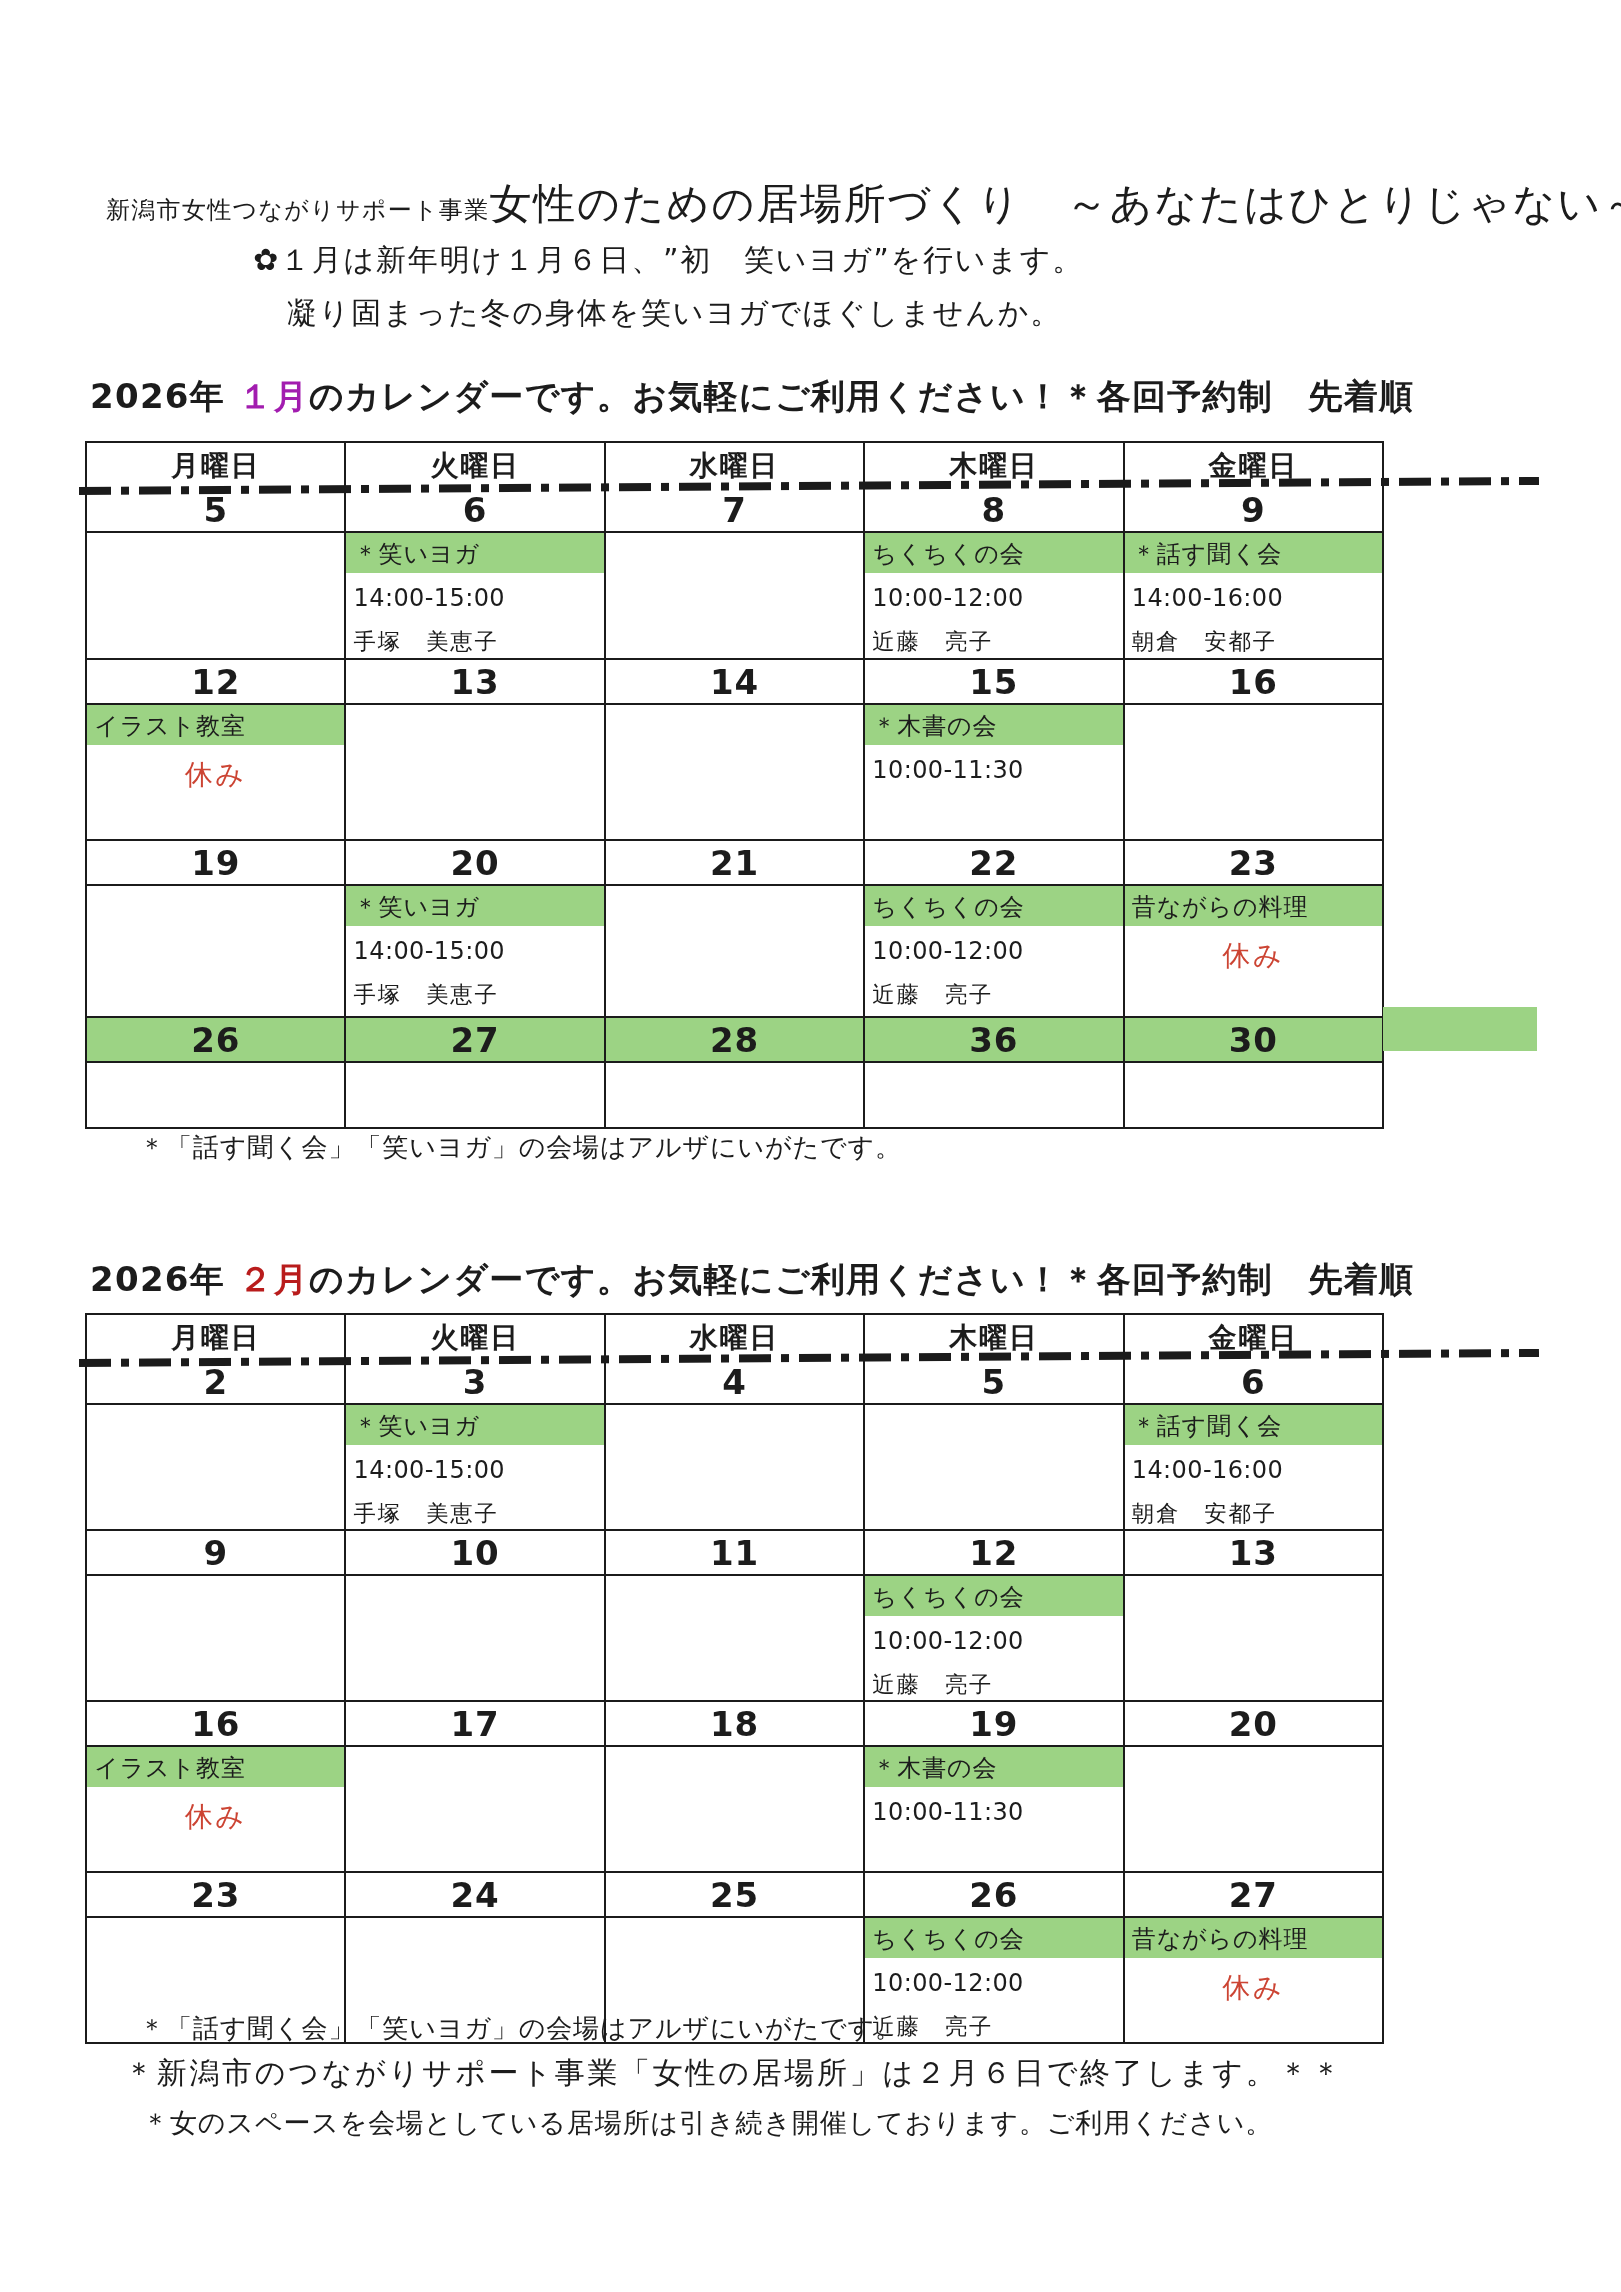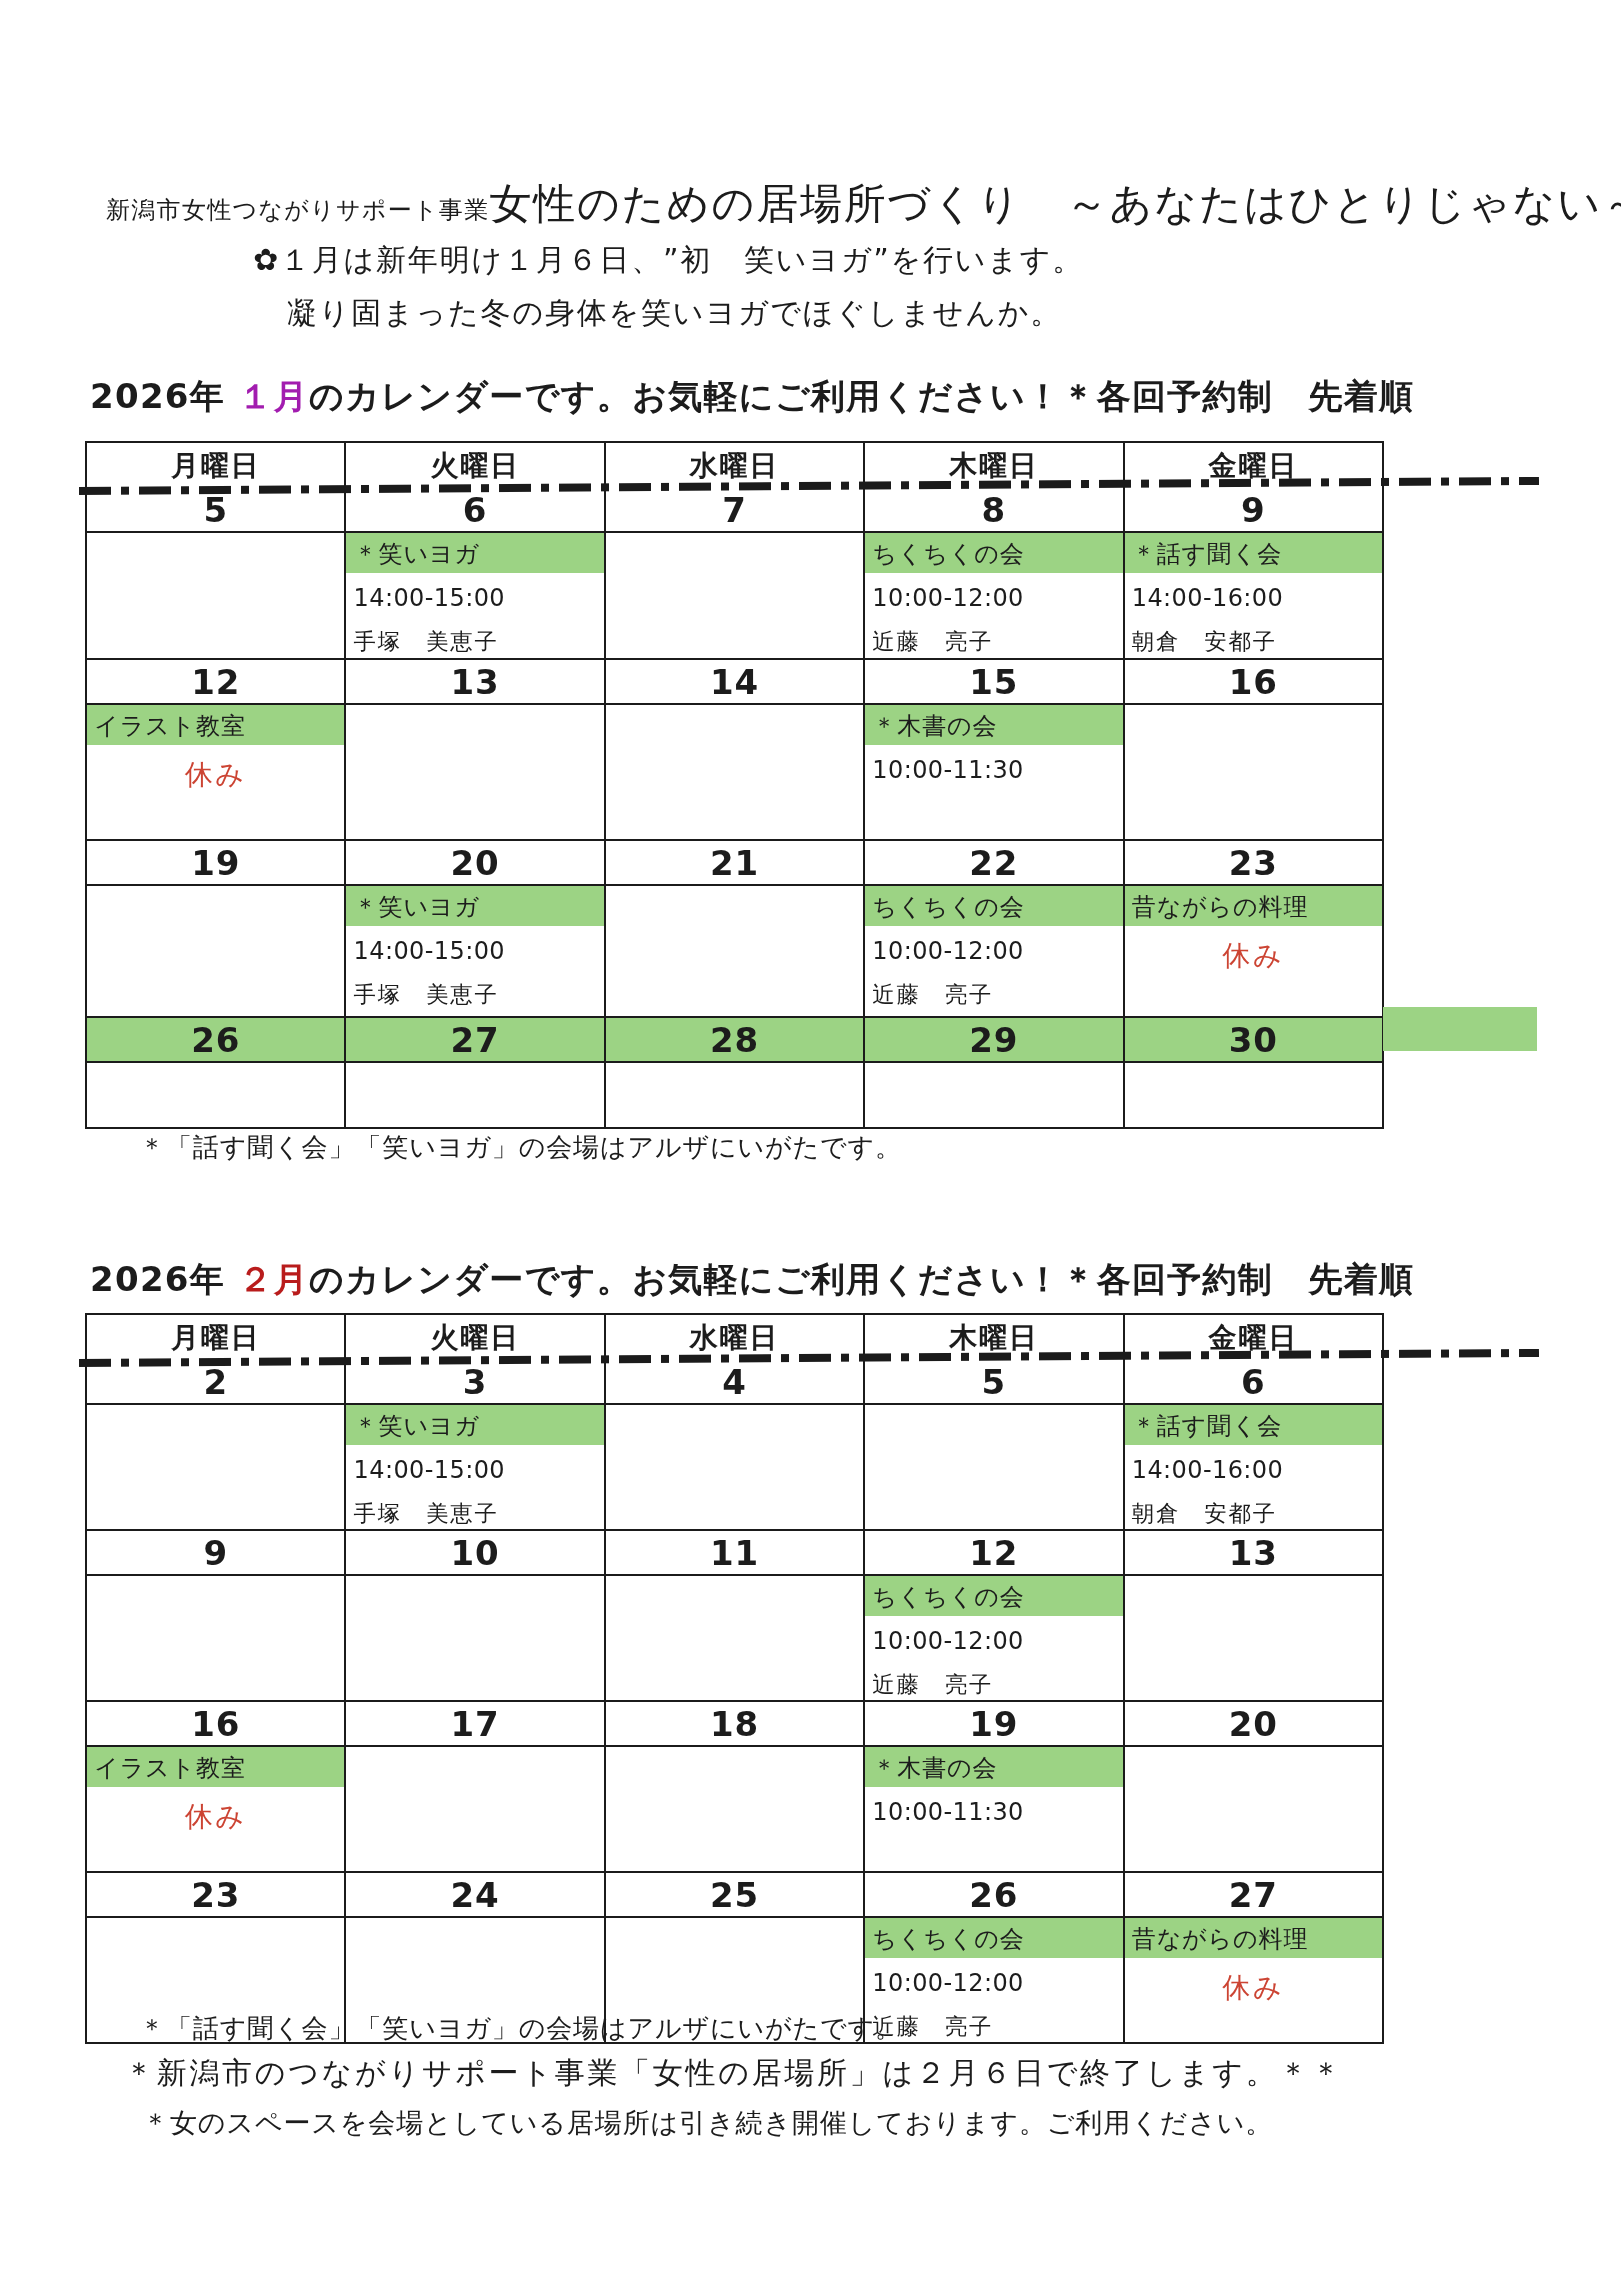--- a/index.html
+++ b/index.html
@@ -154,21 +154,21 @@
               </td>
               <td class="event-td">
                 <div class="ev-title" style="background: rgb(156, 211, 132);">昔ながらの料理</div>
                 <div class="ev-holiday" style="color: rgb(204, 68, 51);">休み</div>
               </td>
             </tr>
             <tr class="date-row">
               <td class="date-td" style="background: rgb(156, 211, 132);">26</td>
               <td class="date-td" style="background: rgb(156, 211, 132);">27</td>
               <td class="date-td" style="background: rgb(156, 211, 132);">28</td>
-              <td class="date-td" style="background: rgb(156, 211, 132);">29</td>
+              <td class="date-td" style="background: rgb(156, 211, 132);">36</td>
               <td class="date-td" style="background: rgb(156, 211, 132);">30</td>
             </tr>
             <tr class="event-row">
               <td class="event-td"></td>
               <td class="event-td"></td>
               <td class="event-td"></td>
               <td class="event-td"></td>
               <td class="event-td"></td>
             </tr>
           </tbody>

